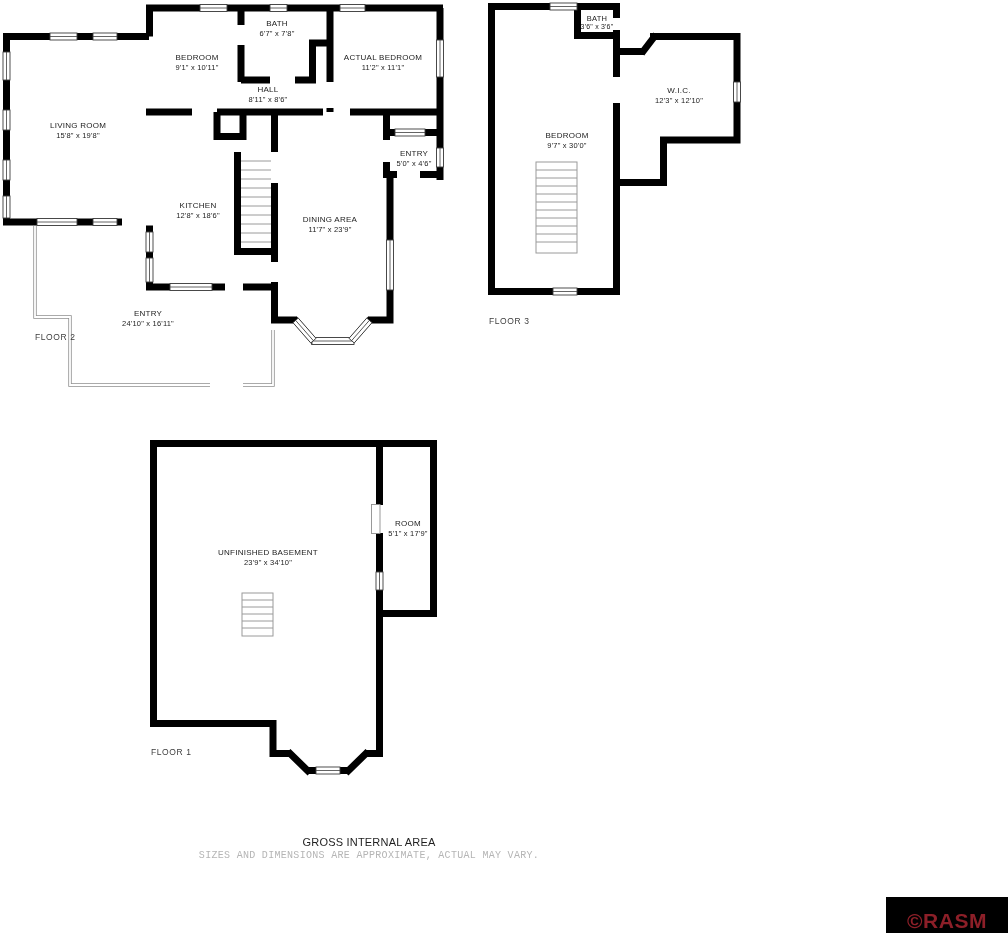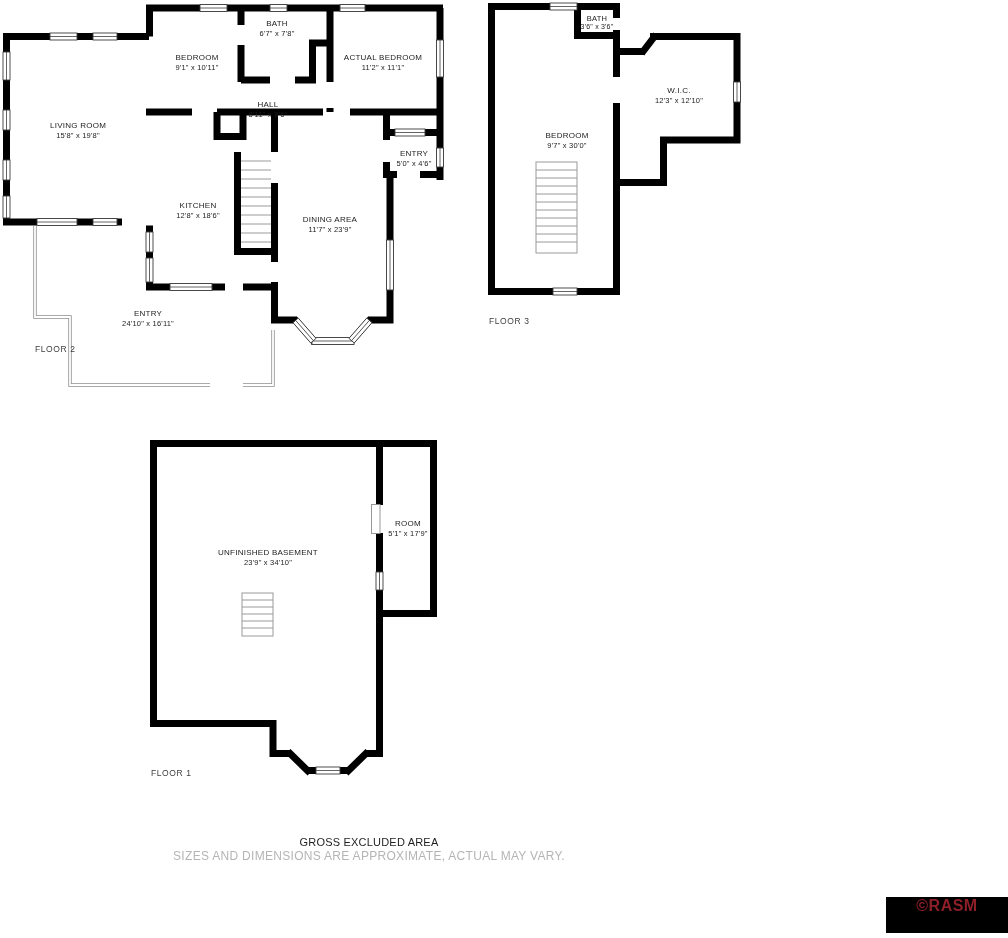--- a/index.html
+++ b/index.html
@@ -15,24 +15,24 @@
   .stairs line{stroke:#9a9a9a;stroke-width:1;}
   .door rect{fill:#fff;stroke:#8f8f8f;stroke-width:0.9;}
   .rl{position:absolute;width:160px;text-align:center;color:#1b1b1b;}
   .rl .nm{display:block;font-size:8px;line-height:9.5px;letter-spacing:.25px;}
   .rl .dm{display:block;font-size:7.5px;line-height:9px;letter-spacing:.2px;}
   .rl-sm .nm{font-size:7.5px;line-height:9px;}
   .rl-sm .dm{font-size:7px;line-height:8.5px;}
   .fl{position:absolute;font-size:8.5px;color:#3d3d3d;letter-spacing:.6px;}
   .summary{position:absolute;left:69px;top:835px;width:600px;text-align:center;
            font-size:11px;line-height:14.3px;color:#1f1f1f;letter-spacing:.2px;}
-  .summary .disc{font-size:12px;color:#b5b5b5;letter-spacing:.3px;}
+  .summary .disc{font-size:10px;color:#b5b5b5;letter-spacing:.3px;font-family:Liberation Mono, monospace;}
   .wm{position:absolute;left:886px;top:897px;width:122px;height:36px;background:#000000;
-      display:flex;align-items:flex-start;justify-content:center;
-      font-size:16px;font-weight:bold;color:#8C1F28;letter-spacing:.5px;}
+      display:flex;align-items:flex-end;justify-content:center;
+      font-size:21px;font-weight:bold;color:#8C1F28;letter-spacing:.5px;}
 </style>
 </head>
 <body>
 
 <div class="page">
 
   <svg width="1008" height="938" viewBox="0 0 1008 938">
 
     <g>
       <path class="wall" d="
@@ -240,41 +240,41 @@
     <span class="dm">9'1" x 10'11"</span>
   </div>
   <div class="rl" style="left:197px;top:19px">
     <span class="nm">BATH</span>
     <span class="dm">6'7" x 7'8"</span>
   </div>
   <div class="rl" style="left:303px;top:53px">
     <span class="nm">ACTUAL BEDROOM</span>
     <span class="dm">11'2" x 11'1"</span>
   </div>
-  <div class="rl" style="left:188px;top:100px">
+  <div class="rl" style="left:188px;top:85px">
     <span class="nm">HALL</span>
     <span class="dm">8'11" x 8'6"</span>
   </div>
   <div class="rl" style="left:334px;top:149px">
     <span class="nm">ENTRY</span>
     <span class="dm">5'0" x 4'6"</span>
   </div>
   <div class="rl" style="left:118px;top:201px">
     <span class="nm">KITCHEN</span>
     <span class="dm">12'8" x 18'6"</span>
   </div>
   <div class="rl" style="left:250px;top:215px">
     <span class="nm">DINING AREA</span>
     <span class="dm">11'7" x 23'9"</span>
   </div>
   <div class="rl" style="left:68px;top:309px">
     <span class="nm">ENTRY</span>
     <span class="dm">24'10" x 16'11"</span>
   </div>
-  <div class="fl" style="left:35px;top:344px">FLOOR 2</div>
+  <div class="fl" style="left:35px;top:332px">FLOOR 2</div>
 
   <div class="rl rl-sm" style="left:517px;top:14px">
     <span class="nm">BATH</span>
     <span class="dm">3'6" x 3'6"</span>
   </div>
   <div class="rl" style="left:487px;top:131px">
     <span class="nm">BEDROOM</span>
     <span class="dm">9'7" x 30'0"</span>
   </div>
   <div class="rl" style="left:599px;top:86px">
@@ -284,24 +284,24 @@
   <div class="fl" style="left:489px;top:316px">FLOOR 3</div>
 
   <div class="rl" style="left:188px;top:548px">
     <span class="nm">UNFINISHED BASEMENT</span>
     <span class="dm">23'9" x 34'10"</span>
   </div>
   <div class="rl" style="left:328px;top:519px">
     <span class="nm">ROOM</span>
     <span class="dm">5'1" x 17'9"</span>
   </div>
-  <div class="fl" style="left:151px;top:768px">FLOOR 1</div>
+  <div class="fl" style="left:151px;top:747px">FLOOR 1</div>
 
   <div class="summary">
-    <div>GROSS EXCLUDED AREA</div>
+    <div>GROSS INTERNAL AREA</div>
     <div class="disc">SIZES AND DIMENSIONS ARE APPROXIMATE, ACTUAL MAY VARY.</div>
   </div>
 
   <div class="wm">
     <span>©RASM</span>
   </div>
 
 </div>
 
 </body></html>

